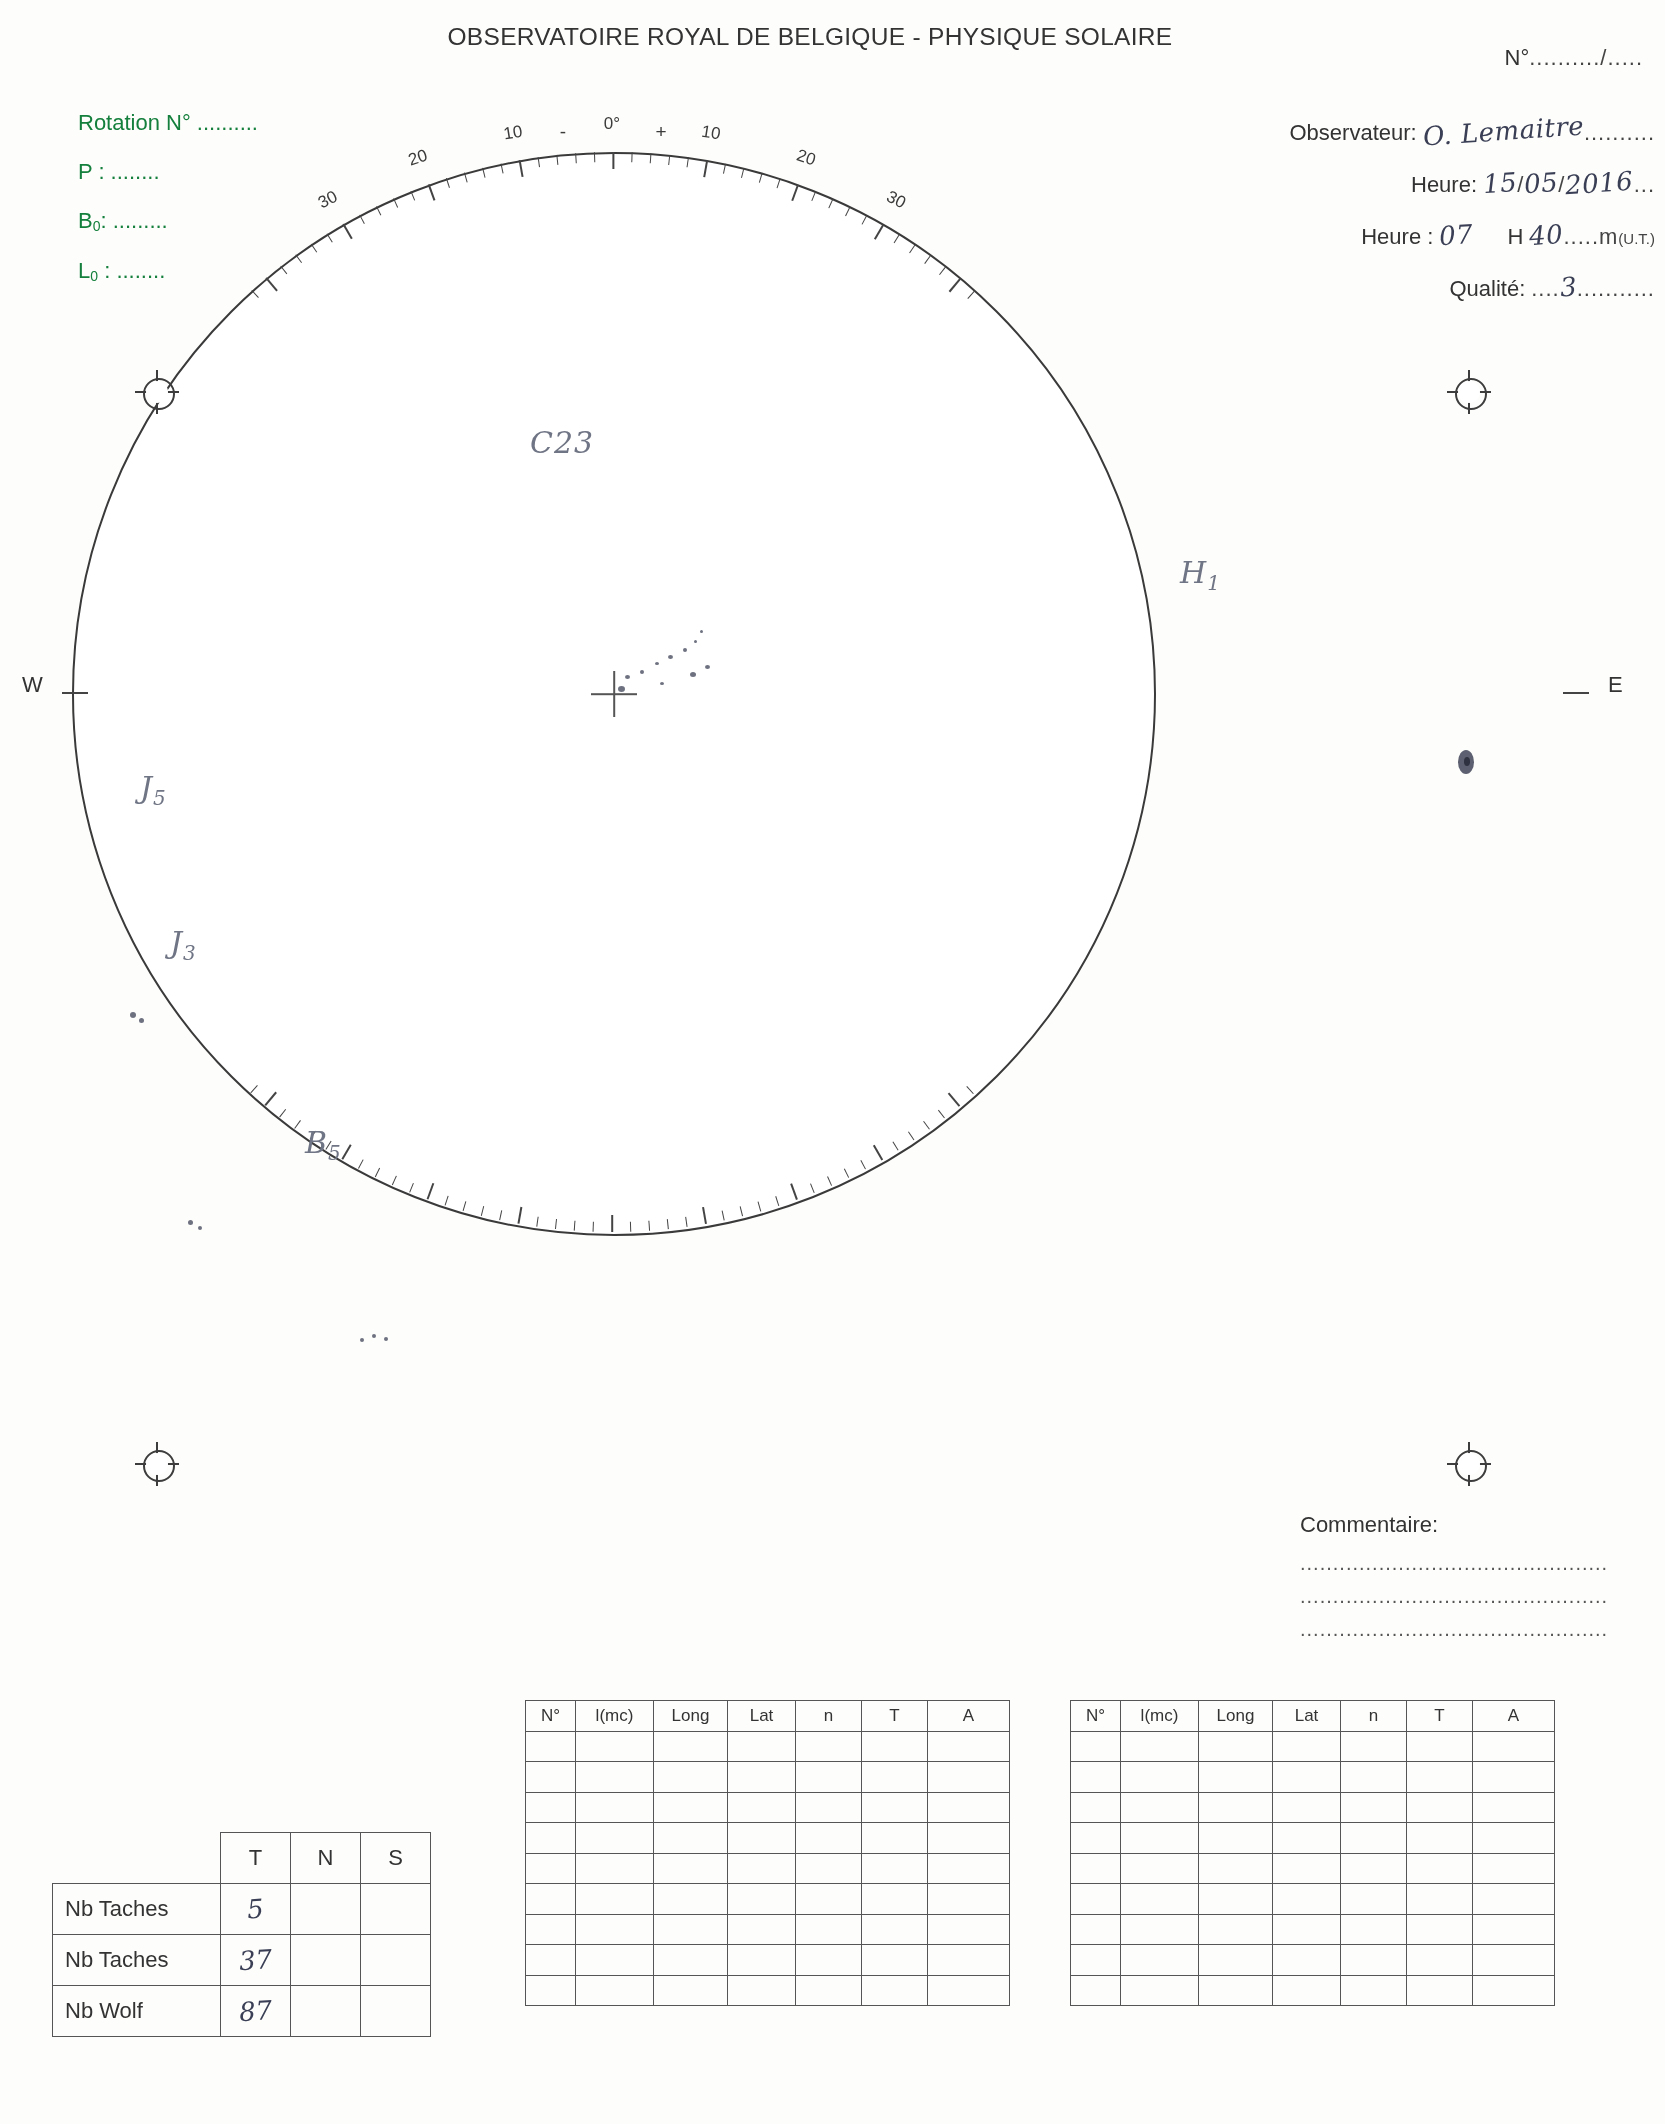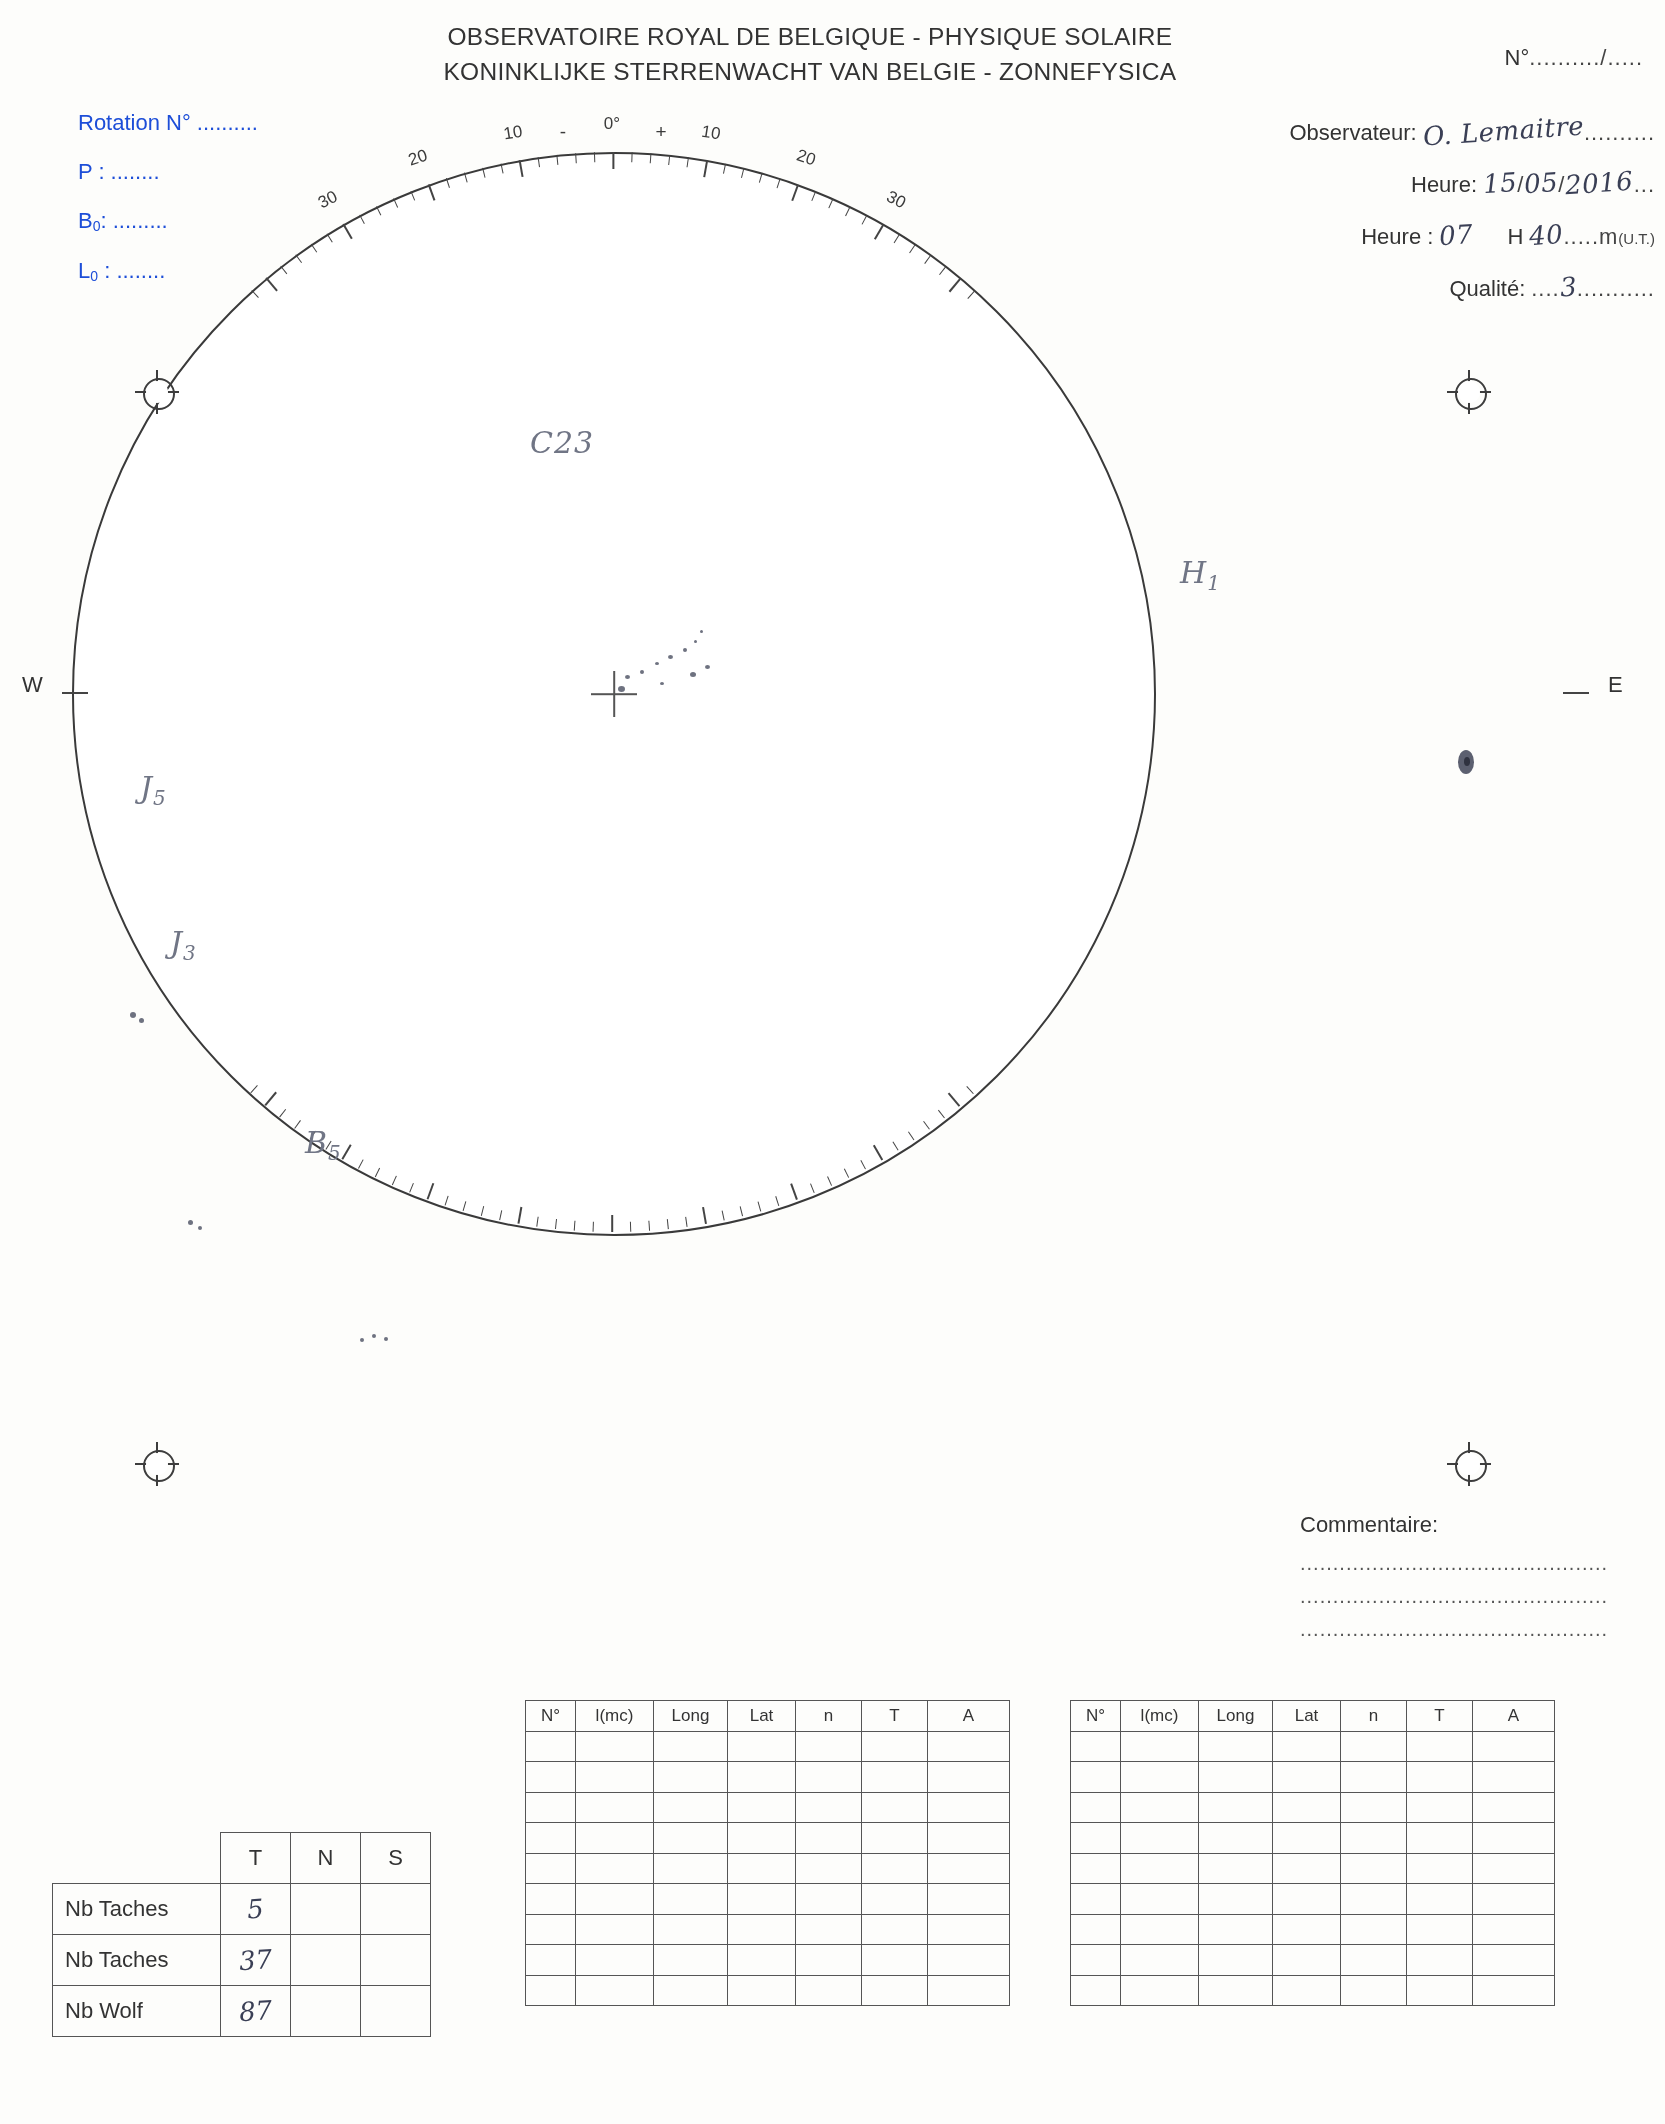--- a/index.html
+++ b/index.html
@@ -18,21 +18,21 @@
     position:absolute;left:360px;top:20px;width:900px;text-align:center;
     font-size:24.5px;letter-spacing:.3px;line-height:1.42;color:#333;
   }
   .title-line{white-space:nowrap;}
 
   .num-field{
     position:absolute;right:22px;top:45px;font-size:22px;color:#333;white-space:nowrap;
   }
 
   
-  .params{position:absolute;left:78px;top:112px;font-size:22px;line-height:1;color:#1d4ed8;}
+  .params{position:absolute;left:78px;top:112px;font-size:22px;line-height:1;color:#15803d;}
   .params div{margin-bottom:27px;white-space:nowrap;}
   .params sub{font-size:14px;vertical-align:-3px;}
 
   
   .obs-block{position:absolute;right:10px;top:116px;width:470px;font-size:22px;color:#333;}
   .obs-row{display:flex;justify-content:flex-end;align-items:baseline;white-space:nowrap;margin-bottom:22px;}
   .obs-label{margin-right:6px;margin-left:34px;}
   .dots{letter-spacing:1px;color:#444;}
   .hand{
     font-family:"DejaVu Serif", serif;
@@ -125,21 +125,20 @@
     display:inline-block;transform:rotate(-4deg);
   }
 </style>
 </head>
 <body>
 
 <div class="sheet">
 
   <div class="title-block">
     <div class="title-line">OBSERVATOIRE ROYAL DE BELGIQUE - PHYSIQUE SOLAIRE</div>
-    <div class="title-line">KONINKLIJKE STERRENWACHT VAN BELGIE - ZONNEFYSICA</div>
   </div>
 
   <div class="num-field">
     <span>N°</span><span class="dots">........../.....</span>
   </div>
 
   <div class="params">
     <div>Rotation N° ..........</div>
     <div>P : ........</div>
     <div><span>B</span><sub>0</sub><span>: .........</span></div>

